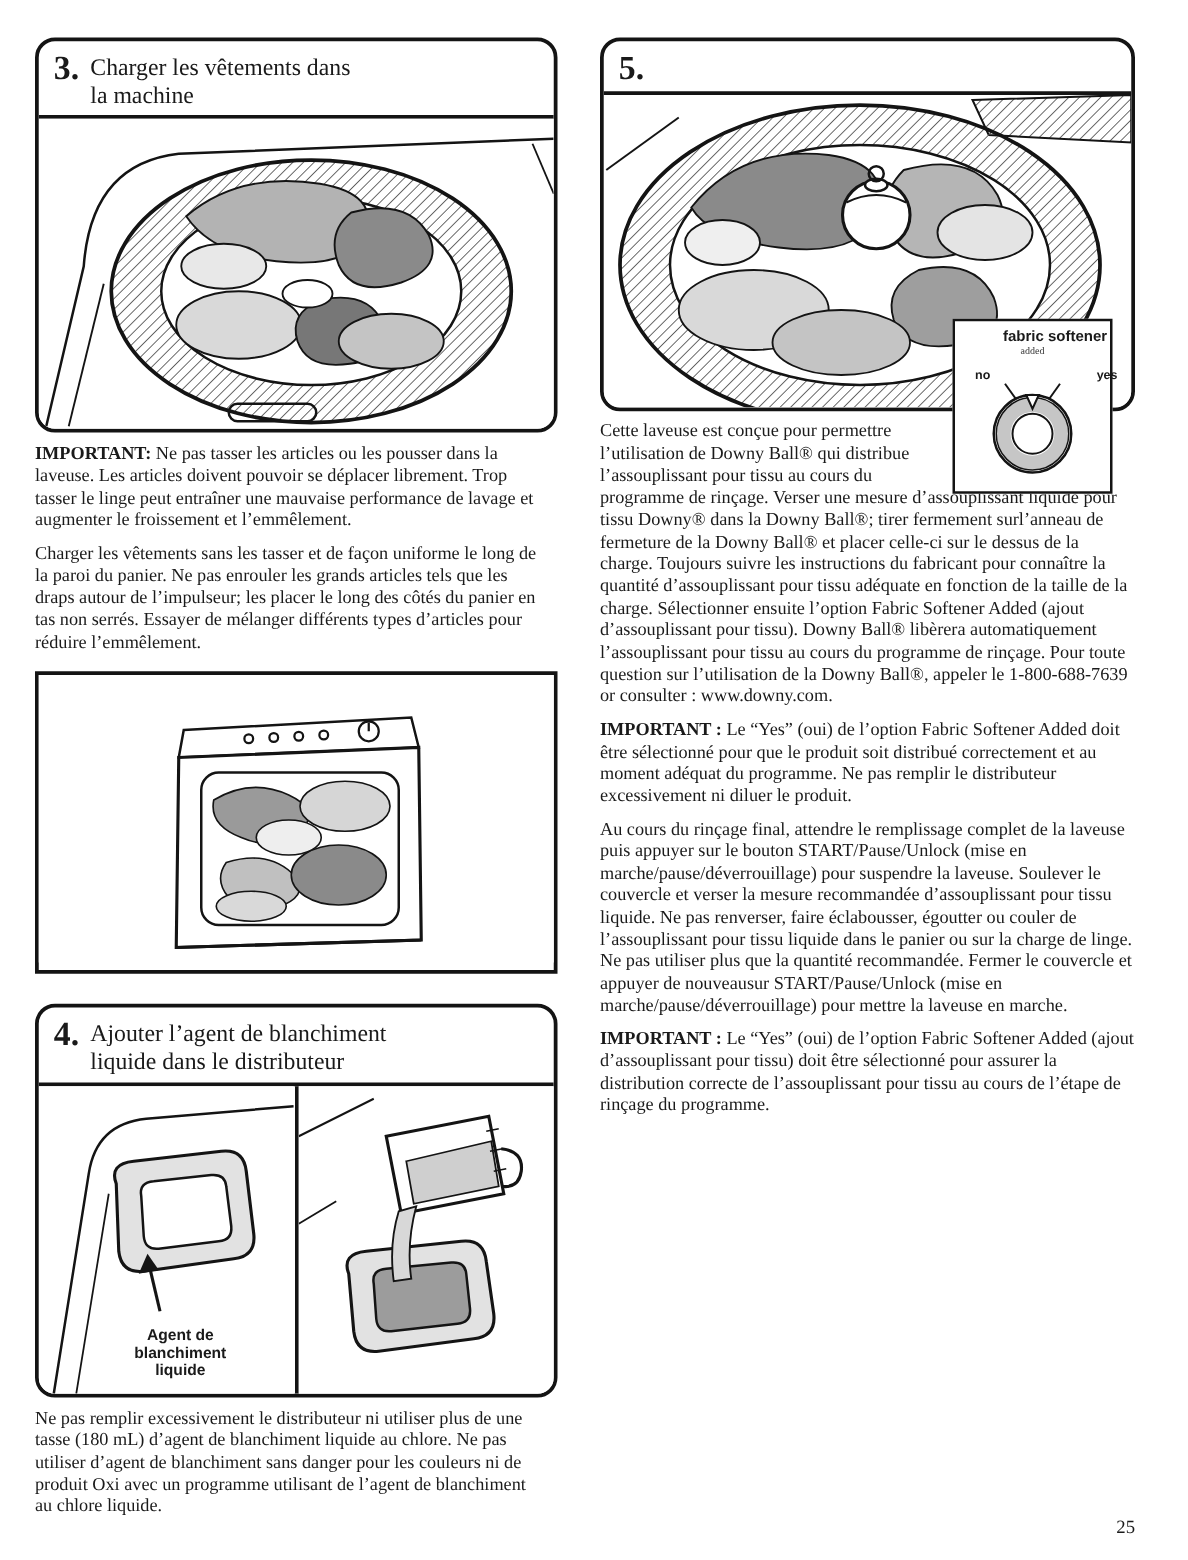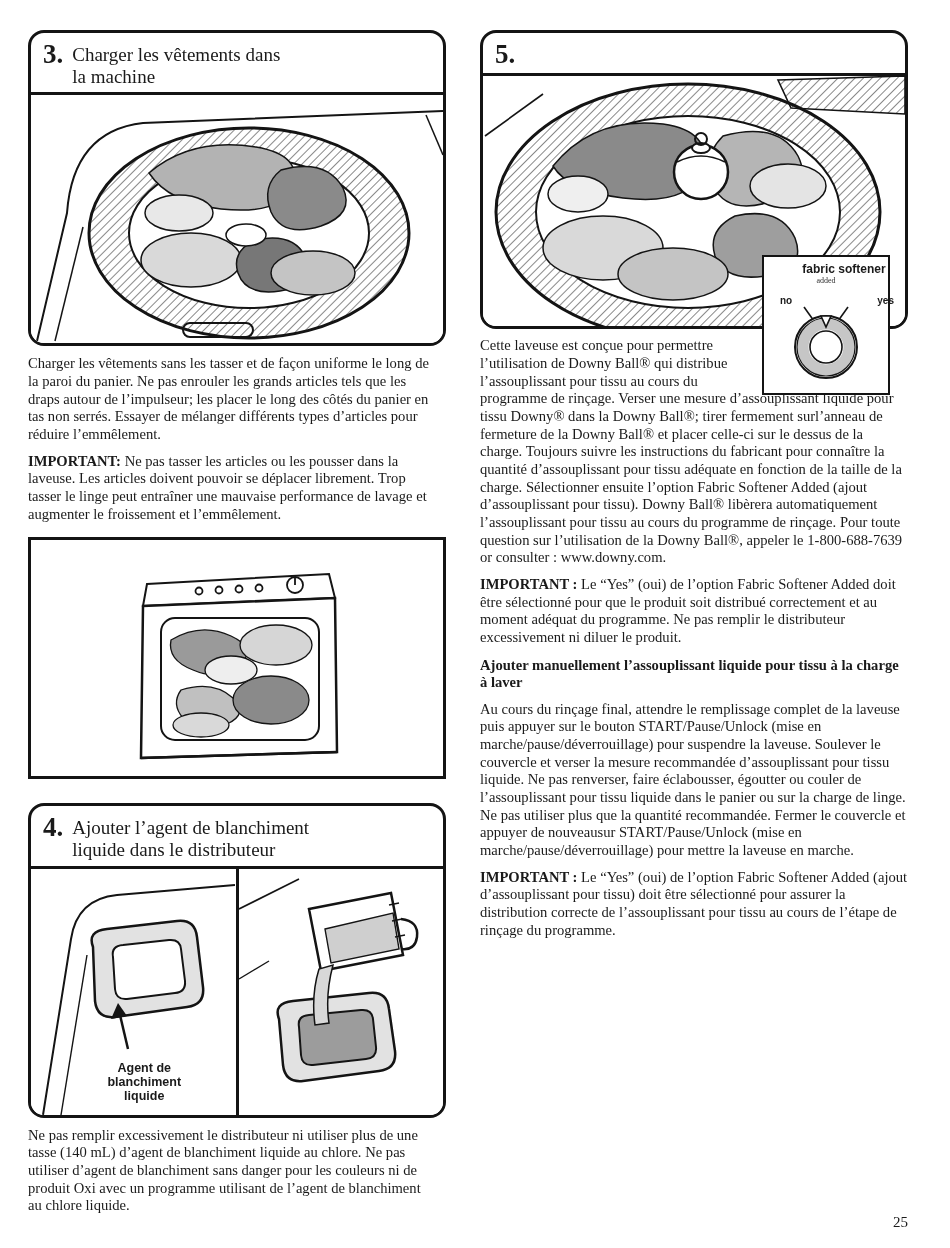--- a/index.html
+++ b/index.html
@@ -64,22 +64,22 @@
           <path d="M225,145 q38,-8 50,18 q10,28 -26,33 q-34,5 -42,-18 q-7,-22 18,-33 z" fill="#777777"></path>
           <ellipse cx="282" cy="178" rx="42" ry="22" fill="#c4c4c4"></ellipse>
           <ellipse cx="148" cy="118" rx="34" ry="18" fill="#e8e8e8"></ellipse>
           <ellipse cx="215" cy="140" rx="20" ry="11" fill="#ffffff"></ellipse>
         </g>
         <rect x="152" y="228" width="70" height="14" rx="7" fill="none" stroke="#141414" stroke-width="2"></rect>
         <path d="M395,20 L412,60" fill="none" stroke="#141414" stroke-width="1.5"></path>
       </svg>
     </div>
 
+    <p class="para"><b>IMPORTANT:</b> <span>Ne pas tasser les articles ou les pousser dans la laveuse. Les articles doivent pouvoir se déplacer librement. Trop tasser le linge peut entraîner une mauvaise performance de lavage et augmenter le froissement et l’emmêlement.</span></p>
     <p class="para">Charger les vêtements sans les tasser et de façon uniforme le long de la paroi du panier. Ne pas enrouler les grands articles tels que les draps autour de l’impulseur; les placer le long des côtés du panier en tas non serrés. Essayer de mélanger différents types d’articles pour réduire l’emmêlement.</p>
-    <p class="para"><b>IMPORTANT:</b> <span>Ne pas tasser les articles ou les pousser dans la laveuse. Les articles doivent pouvoir se déplacer librement. Trop tasser le linge peut entraîner une mauvaise performance de lavage et augmenter le froissement et l’emmêlement.</span></p>
 
     <div class="frame-box">
       <svg class="illus" width="412" height="230" viewBox="0 0 412 230">
         <polygon points="116,44 298,34 304,58 112,66" fill="#fff" stroke="#141414" stroke-width="2"></polygon>
         <g fill="none" stroke="#141414" stroke-width="1.8">
           <circle cx="168" cy="51" r="3.5"></circle>
             <circle cx="188" cy="50" r="3.5"></circle>
           <circle cx="208" cy="49" r="3.5"></circle>
             <circle cx="228" cy="48" r="3.5"></circle>
           <circle cx="264" cy="45" r="8"></circle>
@@ -132,21 +132,21 @@
                 <line x1="153" y1="52" x2="163" y2="50"></line>
                 <line x1="156" y1="68" x2="166" y2="66"></line>
             </g>
             <path d="M162,50 q18,2 16,18 q-2,14 -16,12" fill="none" stroke="#141414" stroke-width="2.5"></path>
             <path d="M80,100 Q72,126 76,156 L90,154 Q86,126 94,96 Z" fill="#d8d8d8" stroke="#141414" stroke-width="1.5"></path>
           </svg>
         </div>
       </div>
     </div>
 
-    <p class="para">Ne pas remplir excessivement le distributeur ni utiliser plus de une tasse (140 mL) d’agent de blanchiment liquide au chlore. Ne pas utiliser d’agent de blanchiment sans danger pour les couleurs ni de produit Oxi avec un programme utilisant de l’agent de blanchiment au chlore liquide.</p>
+    <p class="para">Ne pas remplir excessivement le distributeur ni utiliser plus de une tasse (180 mL) d’agent de blanchiment liquide au chlore. Ne pas utiliser d’agent de blanchiment sans danger pour les couleurs ni de produit Oxi avec un programme utilisant de l’agent de blanchiment au chlore liquide.</p>
   </div>
 
   <div class="col col-right">
 
     <div class="step-box">
       <div class="step-title">
         <span class="step-num">5.</span>
       </div>
       <svg class="illus" width="422" height="250" viewBox="0 0 422 250">
         <defs>
@@ -189,21 +189,20 @@
           <circle cx="62" cy="62" r="16" fill="#fff" stroke="#141414" stroke-width="1.6"></circle>
           <polygon points="57,31 67,31 62,42" fill="#fff" stroke="#141414" stroke-width="1.6"></polygon>
         </svg>
       </div>
     </div>
 
     <p class="para mt8"><span class="inset-spacer"></span><span>Cette laveuse est conçue pour permettre l’utilisation de Downy Ball® qui distribue l’assouplissant pour tissu au cours du programme de rinçage.  Verser une mesure d’assouplissant liquide pour tissu Downy® dans la Downy Ball®; tirer fermement surl’anneau de fermeture de la Downy Ball® et placer celle-ci sur le dessus de la charge. Toujours suivre les instructions du fabricant pour connaître la quantité d’assouplissant pour tissu adéquate en fonction de la taille de la charge. Sélectionner ensuite l’option Fabric Softener Added (ajout d’assouplissant pour tissu). Downy Ball® libèrera automatiquement l’assouplissant pour tissu au cours du programme de rinçage. Pour toute question sur l’utilisation de la Downy Ball®, appeler le 1-800-688-7639 or consulter : www.downy.com.</span></p>
 
     <p class="para"><b>IMPORTANT :</b> <span>Le “Yes” (oui) de l’option Fabric Softener Added doit être sélectionné pour que le produit soit distribué correctement et au moment adéquat du programme. Ne pas remplir le distributeur excessivement ni diluer le produit.</span></p>
 
-    <p class="manual-heading">Ajouter manuellement l’assouplissant liquide pour tissu à la charge à laver</p>
 
     <p class="para">Au cours du rinçage final, attendre le remplissage complet de la laveuse puis appuyer sur le bouton START/Pause/Unlock (mise en marche/pause/déverrouillage) pour suspendre la laveuse.  Soulever le couvercle et verser la mesure recommandée d’assouplissant pour tissu liquide. Ne pas renverser, faire éclabousser, égoutter ou couler de l’assouplissant pour tissu liquide dans le panier ou sur la charge de linge. Ne pas utiliser plus que la quantité recommandée. Fermer le couvercle et appuyer de nouveausur START/Pause/Unlock (mise en marche/pause/déverrouillage) pour mettre la laveuse en marche.</p>
 
     <p class="para"><b>IMPORTANT :</b> <span>Le “Yes” (oui) de l’option Fabric Softener Added (ajout d’assouplissant pour tissu) doit être sélectionné pour assurer la distribution correcte de l’assouplissant pour tissu au cours de l’étape de rinçage du programme.</span></p>
   </div>
 
   <div class="page-number">25</div>
 </div>
 
 </body></html>

